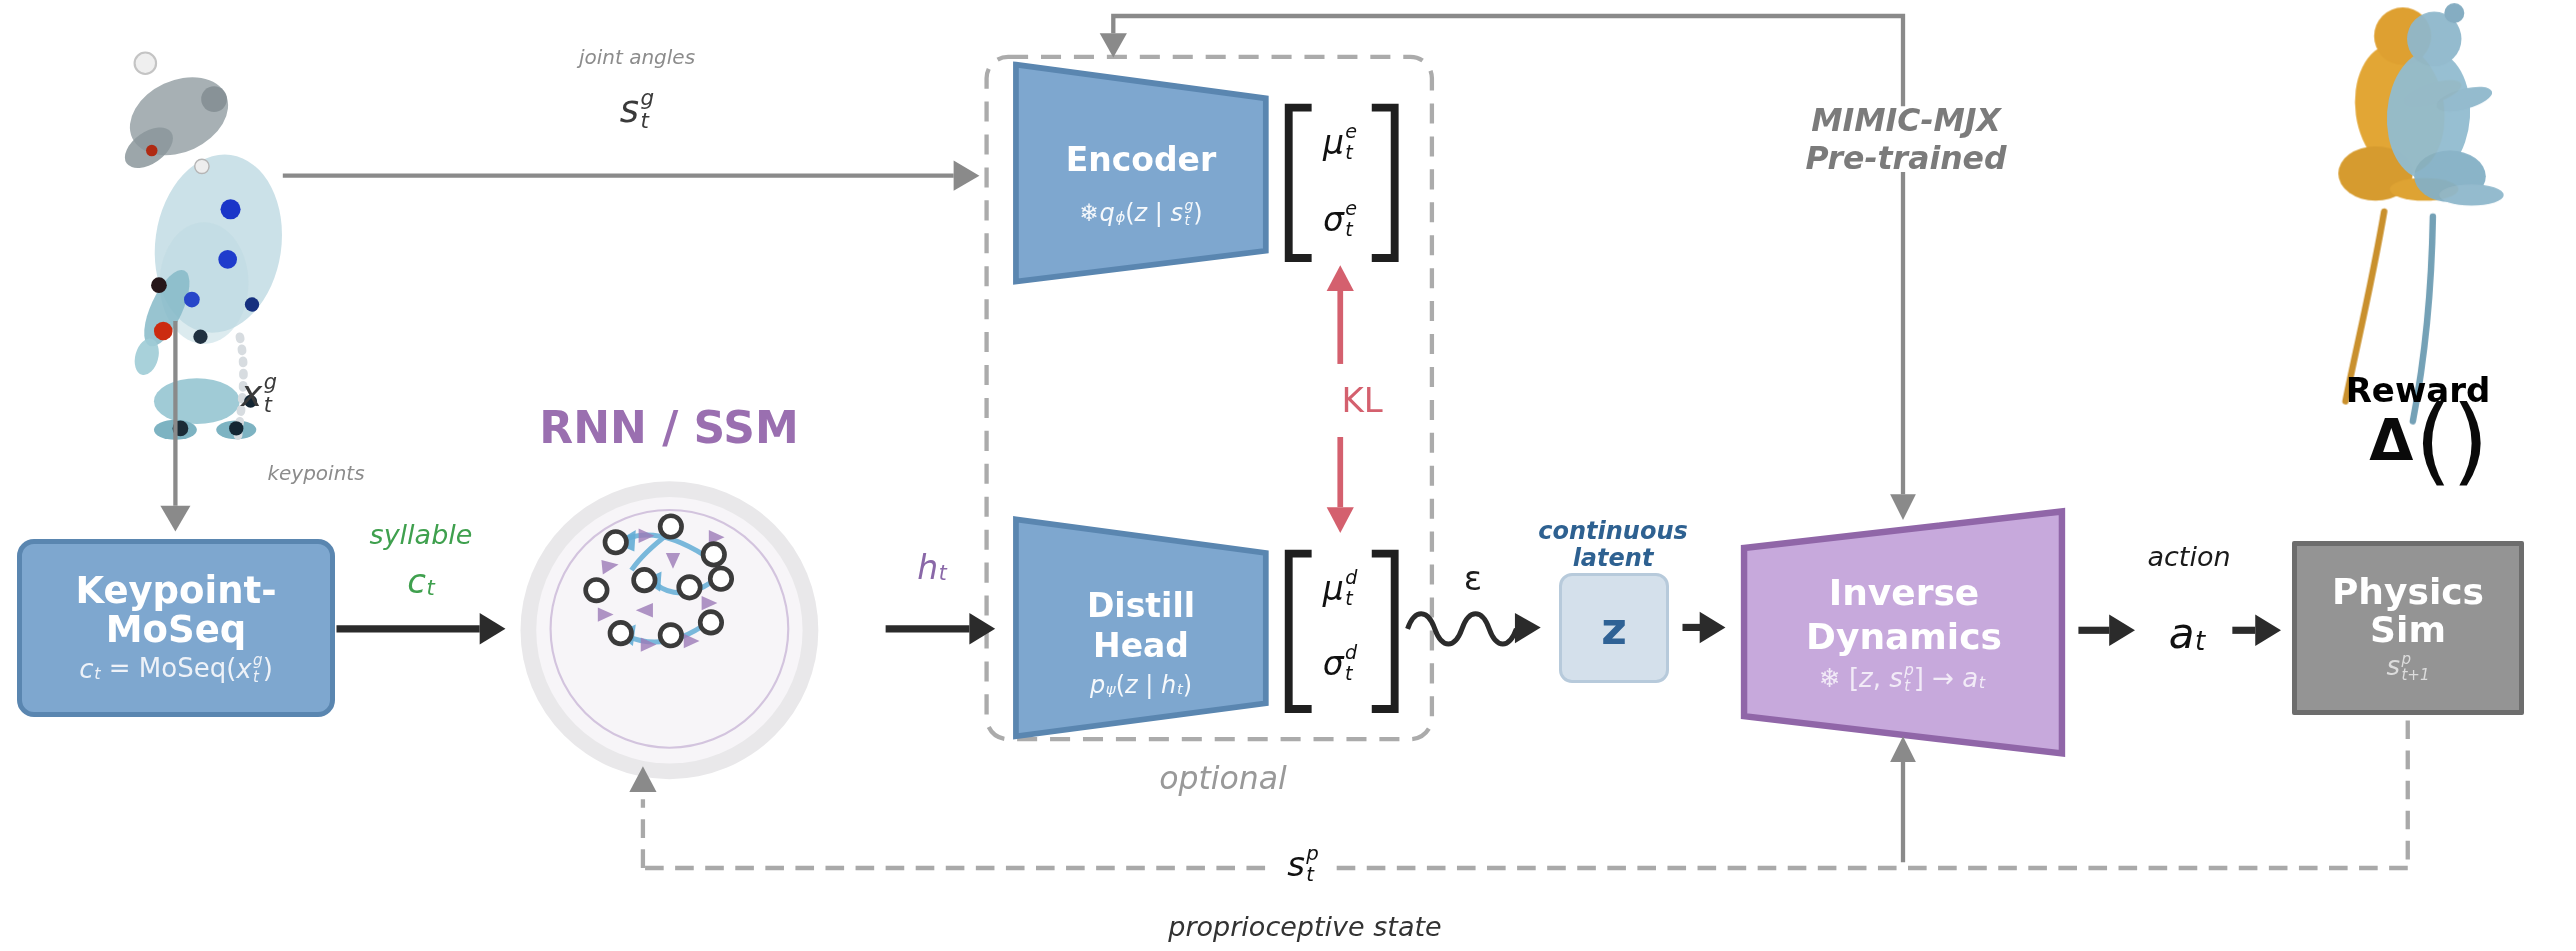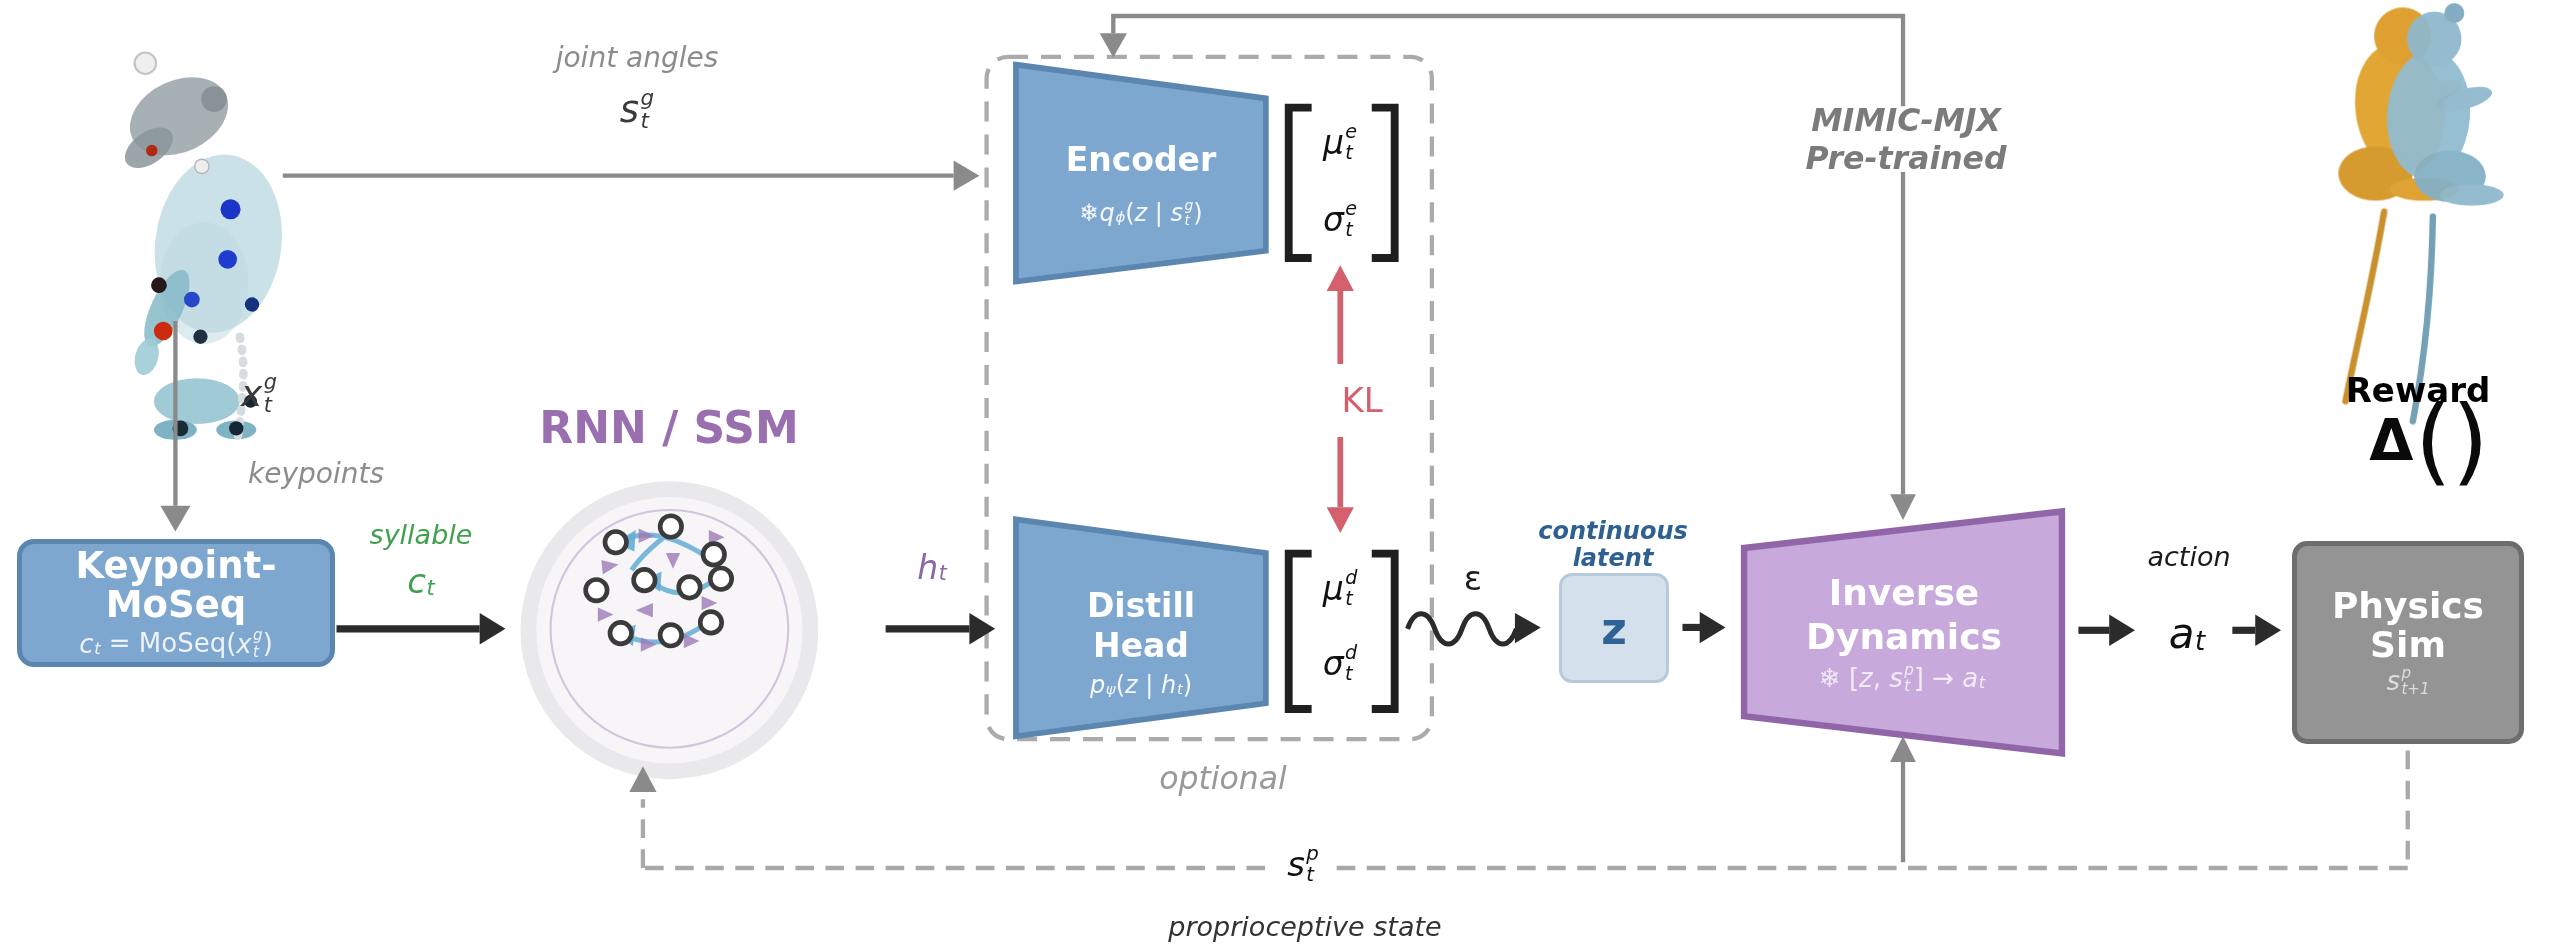--- a/index.html
+++ b/index.html
@@ -1,44 +1,44 @@
 <!DOCTYPE html>
 <html style="--block_blue: #7ea7cf; --block_blue_border: #5a86b0; --block_purple: #c7a9dc; --block_purple_border: #9066a8; --block_gray: #949494; --block_gray_border: #6d6d6d; --z_fill: #d4e0eb; --z_border: #b7cadb; --z_text: #2f6295; --kl_red: #d4606e; --syllable_green: #3fa04e; --rnn_purple: #9a6fb0; --ht_purple: #8a68a8; --latent_blue: #2e6191; --reference_orange: #e8a013; --state_blue: #4aa3c5; --arrow_gray: #8a8a8a; --arrow_black: #2b2b2b; --dash_gray: #a9a9a9; --text_gray: #8c8c8c;font-size:11.5px"><head>
 <meta charset="utf-8">
 <style>
   html,body{margin:0;padding:0;background:#fff;}
   .canvas{position:relative;width:2576px;height:952px;background:#fff;overflow:hidden;
           font-family:"DejaVu Sans",sans-serif;color:#222;}
   svg{position:absolute;left:0;top:0;}
   .lbl{position:absolute;transform:translate(-50%,-50%);white-space:nowrap;z-index:3;}
   .it{font-style:italic;}
-  .g-italic{color:var(--text_gray);font-style:italic;font-size:28px;}
+  .g-italic{color:var(--text_gray);font-style:italic;font-size:20px;}
   .mtok{display:inline-flex;align-items:center;}
   .stk{display:inline-flex;flex-direction:column;justify-content:center;font-size:0.58em;line-height:1.08;margin-left:1.4px;font-style:italic;}
   .stk .ms{display:block;text-align:left;}
   .msubonly{font-size:0.62em;margin-left:0.7px;transform:translateY(0.28em);display:inline-block;}
   
   .c-grayline{stroke:var(--arrow_gray);stroke-width:6;fill:none;}
   .c-grayhead{fill:var(--arrow_gray);}
   .c-black{stroke:var(--arrow_black);stroke-width:10;fill:none;}
   .c-black-thin{stroke:var(--arrow_black);stroke-width:7;fill:none;}
   .c-blackhead{fill:var(--arrow_black);}
   .c-dash{stroke:var(--dash_gray);stroke-width:6;fill:none;stroke-dasharray:26 16;}
   .c-red{stroke:var(--kl_red);stroke-width:8;fill:none;}
   .c-redhead{fill:var(--kl_red);}
   .bracket{stroke:#1f1f1f;stroke-width:11;fill:none;}
   .trap-blue{fill:var(--block_blue);stroke:var(--block_blue_border);stroke-width:8;}
   .trap-purple{fill:var(--block_purple);stroke:var(--block_purple_border);stroke-width:9;}
   .dashbox{stroke:#ababab;stroke-width:6;stroke-dasharray:28 18;fill:none;}
   
   .box{position:absolute;display:flex;flex-direction:column;align-items:center;justify-content:center;z-index:2;}
-  .box-kp{left:17px;top:539px;width:318px;height:128px;background:var(--block_blue);
+  .box-kp{left:17px;top:539px;width:318px;height:178px;background:var(--block_blue);
           border:5px solid var(--block_blue_border);border-radius:17px;box-sizing:border-box;}
-  .box-ps{left:2292px;top:541px;width:232px;height:203px;background:var(--block_gray);
-          border:5.7px solid var(--block_gray_border);border-radius:15px;box-sizing:border-box;}
+  .box-ps{left:2292px;top:541px;width:232px;height:174px;background:var(--block_gray);
+          border:5.7px solid var(--block_gray_border);border-radius:2px;box-sizing:border-box;}
   .box-z{left:1559px;top:573px;width:110px;height:110px;background:var(--z_fill);
          border:3.6px solid var(--z_border);border-radius:13px;box-sizing:border-box;}
   .box-title{color:#fff;font-weight:bold;font-size:37px;line-height:1.06;}
   .box-title-ps{color:#fff;font-weight:bold;font-size:36px;line-height:1.06;}
   .box-formula{color:#eef2f8;font-size:26px;margin-top:2.9px;}
   .box-formula-ps{color:#dcdcdc;font-size:26px;margin-top:1.4px;line-height:0.9;}
   .z-sym{color:var(--z_text);font-size:44px;font-weight:600;}
   
   .s-tg{font-size:37px;color:#3a3a3a;}
   .x-tg{font-size:36px;color:#3a3a3a;}

